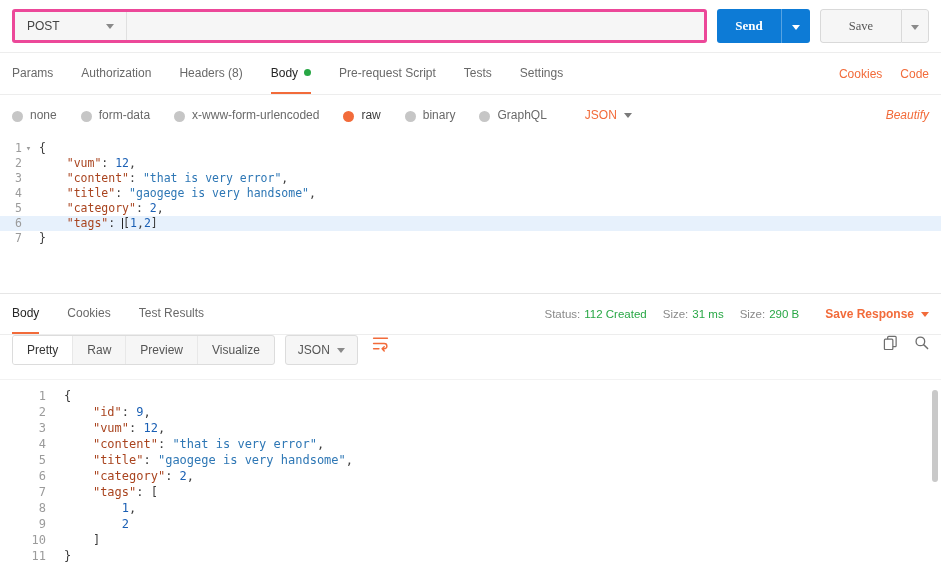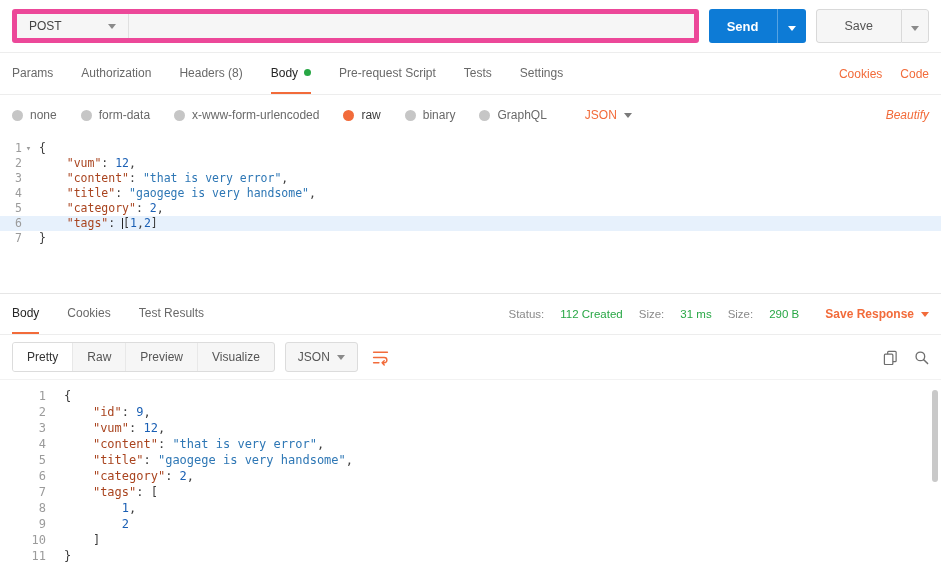--- a/index.html
+++ b/index.html
@@ -2,44 +2,44 @@
 <html style="--orange: #F26B3A; --blue: #0D7BD6; --green: #28A745;"><head>
 <meta charset="utf-8">
 <style>
   * { box-sizing: border-box; margin: 0; padding: 0; }
   html,body { width: 941px; height: 566px; background: #fff; }
   body { font-family: "Liberation Sans", sans-serif; color: #333; overflow: hidden; }
   .app { width: 941px; height: 566px; display: flex; flex-direction: column; background: #fff; }
 
   
   .topbar { display: flex; align-items: center; gap: 10px; padding: 9px 12px; height: 53px; border-bottom: 1px solid #EDEDED; flex: none; }
-  .url-combo { flex: 1; display: flex; height: 34px; background: #F6F6F6; border: 5px solid #ec4899; border-radius: 3px; overflow: hidden; }
+  .url-combo { flex: 1; display: flex; height: 34px; background: #F6F6F6; border: 3px solid #ec4899; border-radius: 3px; overflow: hidden; }
   .method { width: 112px; flex: none; display: flex; align-items: center; justify-content: space-between; padding: 0 12px; border-right: 1px solid #E0E0E0; cursor: pointer; font-size: 12px; color: #444; }
   .url-input { flex: 1; border: none; background: transparent; padding: 0 12px; font-size: 12.5px; color: #333; outline: none; font-family: "Liberation Sans", sans-serif; }
   .caret-down { width: 0; height: 0; border-left: 4px solid transparent; border-right: 4px solid transparent; border-top: 5px solid #8A8A8A; display: inline-block; }
   .caret-down.white { border-top-color: #fff; }
   .caret-down.orange { border-top-color: var(--orange, #F26B3A); }
   .btn-group { display: flex; height: 34px; border-radius: 3px; overflow: hidden; flex: none; }
-  .btn-group button { cursor: pointer; font-family: Liberation Sans, sans-serif; }
+  .btn-group button { cursor: pointer; font-family: Liberation Serif, serif; }
   .btn-group.send .main { background: var(--blue, #0D7BD6); color: #fff; font-weight: bold; font-size: 13px; padding: 0 18px; border: none; }
   .btn-group.send .arrow { background: var(--blue, #0D7BD6); border: none; border-left: 1px solid rgba(255,255,255,0.3); padding: 0 10px; }
   .btn-group.save .main { background: #F6F6F6; color: #555; font-size: 12.5px; padding: 0 28px; border: 1px solid #D9D9D9; border-right: none; border-radius: 3px 0 0 3px; }
   .btn-group.save .arrow { background: #F6F6F6; border: 1px solid #D9D9D9; padding: 0 9px; border-radius: 0 3px 3px 0; }
 
   
   .tabs-row { display: flex; align-items: stretch; padding: 0 12px; height: 42px; border-bottom: 1px solid #EDEDED; font-size: 12px; color: #696969; flex: none; }
   .tab { display: flex; align-items: center; margin-right: 28px; cursor: pointer; border-bottom: 2px solid transparent; }
   .tab.active { color: #262626; border-bottom-color: var(--orange, #F26B3A); }
   .dot { width: 7px; height: 7px; border-radius: 50%; background: var(--green, #28A745); margin-left: 6px; flex: none; }
   .right-links { margin-left: auto; display: flex; align-items: center; gap: 18px; }
   .olink { color: var(--orange, #F26B3A); cursor: pointer; font-size: 12px; }
 
   
   .radio-row { display: flex; align-items: center; padding: 0 12px; height: 40px; font-size: 12px; color: #696969; flex: none; }
-  .radio { display: flex; align-items: center; margin-right: 24px; cursor: pointer; }
+  .radio { display: flex; align-items: flex-end; margin-right: 24px; cursor: pointer; }
   .radio .circle { width: 11px; height: 11px; border-radius: 50%; background: #C6C6C6; margin-right: 7px; flex: none; }
   .radio.selected .circle { background: var(--orange, #F26B3A); }
   .radio.selected { color: #3b3b3b; }
   .lang { color: var(--orange, #F26B3A); display: flex; align-items: center; gap: 7px; margin-left: 14px; cursor: pointer; }
   .lang .caret-down { border-top-color: #7a7a7a; }
   .beautify { margin-left: auto; font-style: italic; }
 
   
   .editor { font-family: "DejaVu Sans Mono", monospace; overflow: hidden; position: relative; background: #fff; }
   .code-row { display: flex; white-space: pre; }
@@ -62,27 +62,27 @@
   .resp-editor { flex: 1; font-size: 12px; padding-top: 8px; border-top: 1px solid #F2F2F2; }
   .resp-editor .code-row { height: 16px; line-height: 16px; }
   .resp-editor .gutter { width: 46px; }
   .resp-editor .fold { width: 10px; }
   .resp-editor .code-text { padding-left: 8px; }
   .vscroll { position: absolute; right: 3px; top: 10px; width: 6px; height: 92px; background: #C9C9C9; border-radius: 3px; cursor: pointer; }
 
   
   .resp-tabs { border-top: 1px solid #E6E6E6; }
   .status-area { margin-left: auto; display: flex; align-items: center; gap: 16px; font-size: 11.5px; }
-  .sgroup { display: flex; align-items: flex-end; gap: 16px; }
+  .sgroup { display: flex; align-items: flex-end; gap: 4px; }
   .slabel { color: #8A8A8A; }
   .sval { color: var(--green, #28A745); }
   .save-response { display: flex; align-items: center; gap: 7px; margin-left: 26px; color: var(--orange, #F26B3A); font-weight: bold; font-size: 12px; cursor: pointer; }
 
   
-  .resp-toolbar { display: flex; align-items: center; padding: 0 12px; height: 44px; flex: none; }
+  .resp-toolbar { display: flex; align-items: flex-start; padding: 0 12px; height: 44px; flex: none; }
   .seg-group { display: flex; border: 1px solid #DCDCDC; border-radius: 3px; overflow: hidden; background: #F6F6F6; font-size: 12px; color: #555; }
   .seg { padding: 7px 14px; border-right: 1px solid #E8E8E8; cursor: pointer; }
   .seg:last-child { border-right: none; }
   .seg.active { background: #fff; color: #333; }
   .resp-lang { margin-left: 10px; border: 1px solid #DCDCDC; border-radius: 3px; background: #F6F6F6; padding: 7px 12px; display: flex; align-items: center; gap: 7px; color: #555; font-size: 12px; cursor: pointer; }
   .wrap-icon { margin-left: 14px; display: inline-flex; cursor: pointer; }
   .right-icons { margin-left: auto; display: flex; align-items: center; gap: 16px; }
   .icon { display: inline-flex; cursor: pointer; }
 </style>
 </head>

